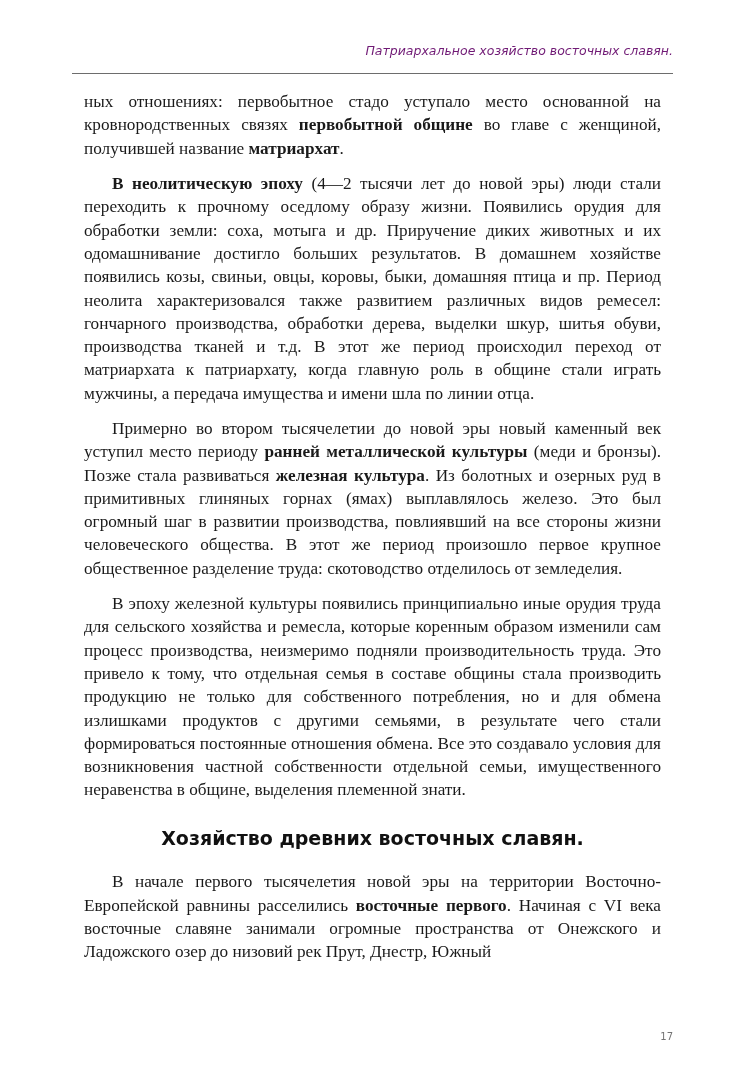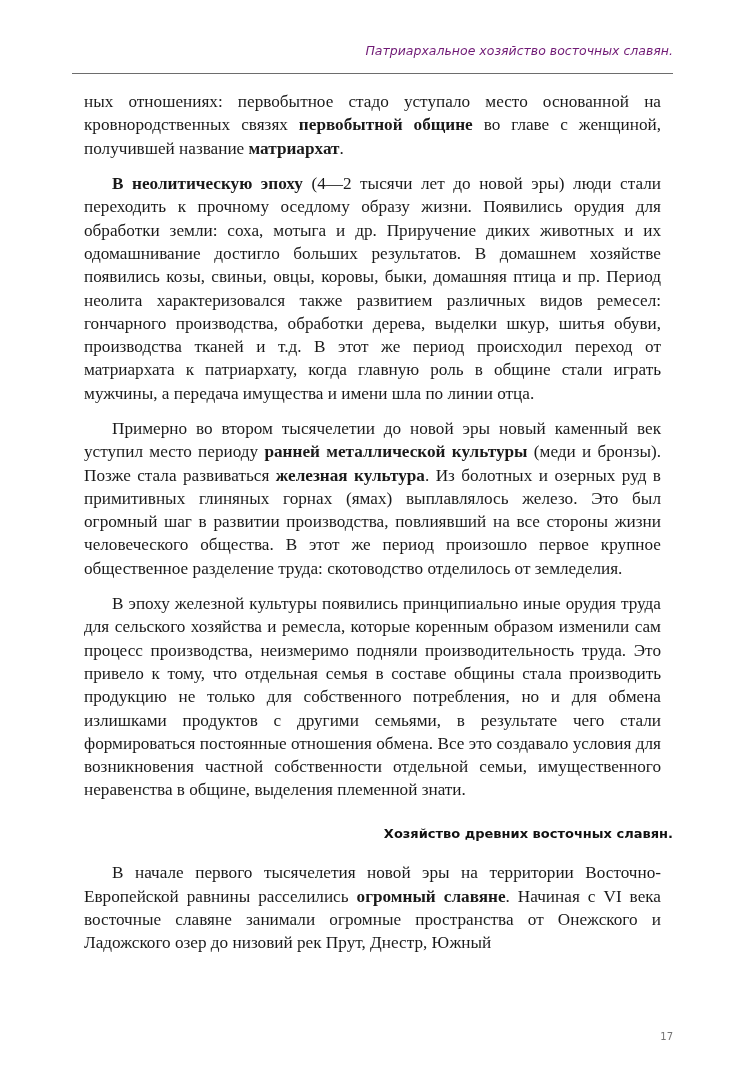--- a/index.html
+++ b/index.html
@@ -47,24 +47,24 @@
     hyphens: manual;
   }
   .body-text p.indent {
     text-indent: 28px;
   }
   b {
     font-weight: bold;
   }
   .section-title {
     margin: 22px 0 18px 0;
-    text-align: right;
+    text-align: center;
     font-family: "DejaVu Sans", sans-serif;
     font-weight: bold;
-    font-size: 13px;
+    font-size: 19px;
     line-height: 1.5;
     color: #111111;
   }
   .section-title .line {
     display: block;
   }
   .folio {
     position: absolute;
     right: 72px;
     bottom: 38px;
@@ -89,18 +89,18 @@
       <p class="indent"><b>В неолитическую эпоху</b><span> (4—2 тысячи лет до новой эры) люди стали переходить к прочному оседлому образу жизни. Появились орудия для обработки земли: соха, мотыга и др. Приручение диких животных и их одомашнивание достигло больших результатов. В домашнем хозяйстве появились козы, свиньи, овцы, коровы, быки, домашняя птица и пр. Период неолита характеризовался также развитием различных видов ремесел: гончарного производства, обработки дерева, выделки шкур, шитья обуви, производства тканей и т.д. В этот же период происходил переход от матриархата к патриархату, когда главную роль в общине стали играть мужчины, а передача имущества и имени шла по линии отца.</span></p>
       <p class="indent"><span>Примерно во втором тысячелетии до новой эры новый каменный век уступил место периоду </span><b>ранней металлической культуры</b><span> (меди и бронзы). Позже стала развиваться </span><b>железная культура</b><span>. Из болотных и озерных руд в примитивных глиняных горнах (ямах) выплавлялось железо. Это был огромный шаг в развитии производства, повлиявший на все стороны жизни человеческого общества. В этот же период произошло первое крупное общественное разделение труда: скотоводство отделилось от земледелия.</span></p>
       <p class="indent"><span>В эпоху железной культуры появились принципиально иные орудия труда для сельского хозяйства и ремесла, которые коренным образом изменили сам процесс производства, неизмеримо подняли производительность труда. Это привело к тому, что отдельная семья в составе общины стала производить продукцию не только для собственного потребления, но и для обмена излишками продуктов с другими семьями, в результате чего стали формироваться постоянные отношения обмена. Все это создавало условия для возникновения частной собственности отдельной семьи, имущественного неравенства в общине, выделения племенной знати.</span></p>
     </div>
 
   <div class="section-title">
     <span class="line">Хозяйство древних восточных славян.</span>
   </div>
 
   <div class="body-text">
-      <p class="indent"><span>В начале первого тысячелетия новой эры на территории Восточно-Европейской равнины расселились </span><b>огромный славяне</b><span>. Начиная с VI века восточные славяне занимали огромные пространства от Онежского и Ладожского озер до низовий рек Прут, Днестр, Южный</span></p>
+      <p class="indent"><span>В начале первого тысячелетия новой эры на территории Восточно-Европейской равнины расселились </span><b>восточные первого</b><span>. Начиная с VI века восточные славяне занимали огромные пространства от Онежского и Ладожского озер до низовий рек Прут, Днестр, Южный</span></p>
     </div>
 
   <div class="folio">17</div>
 
 </div>
 
 </body></html>

